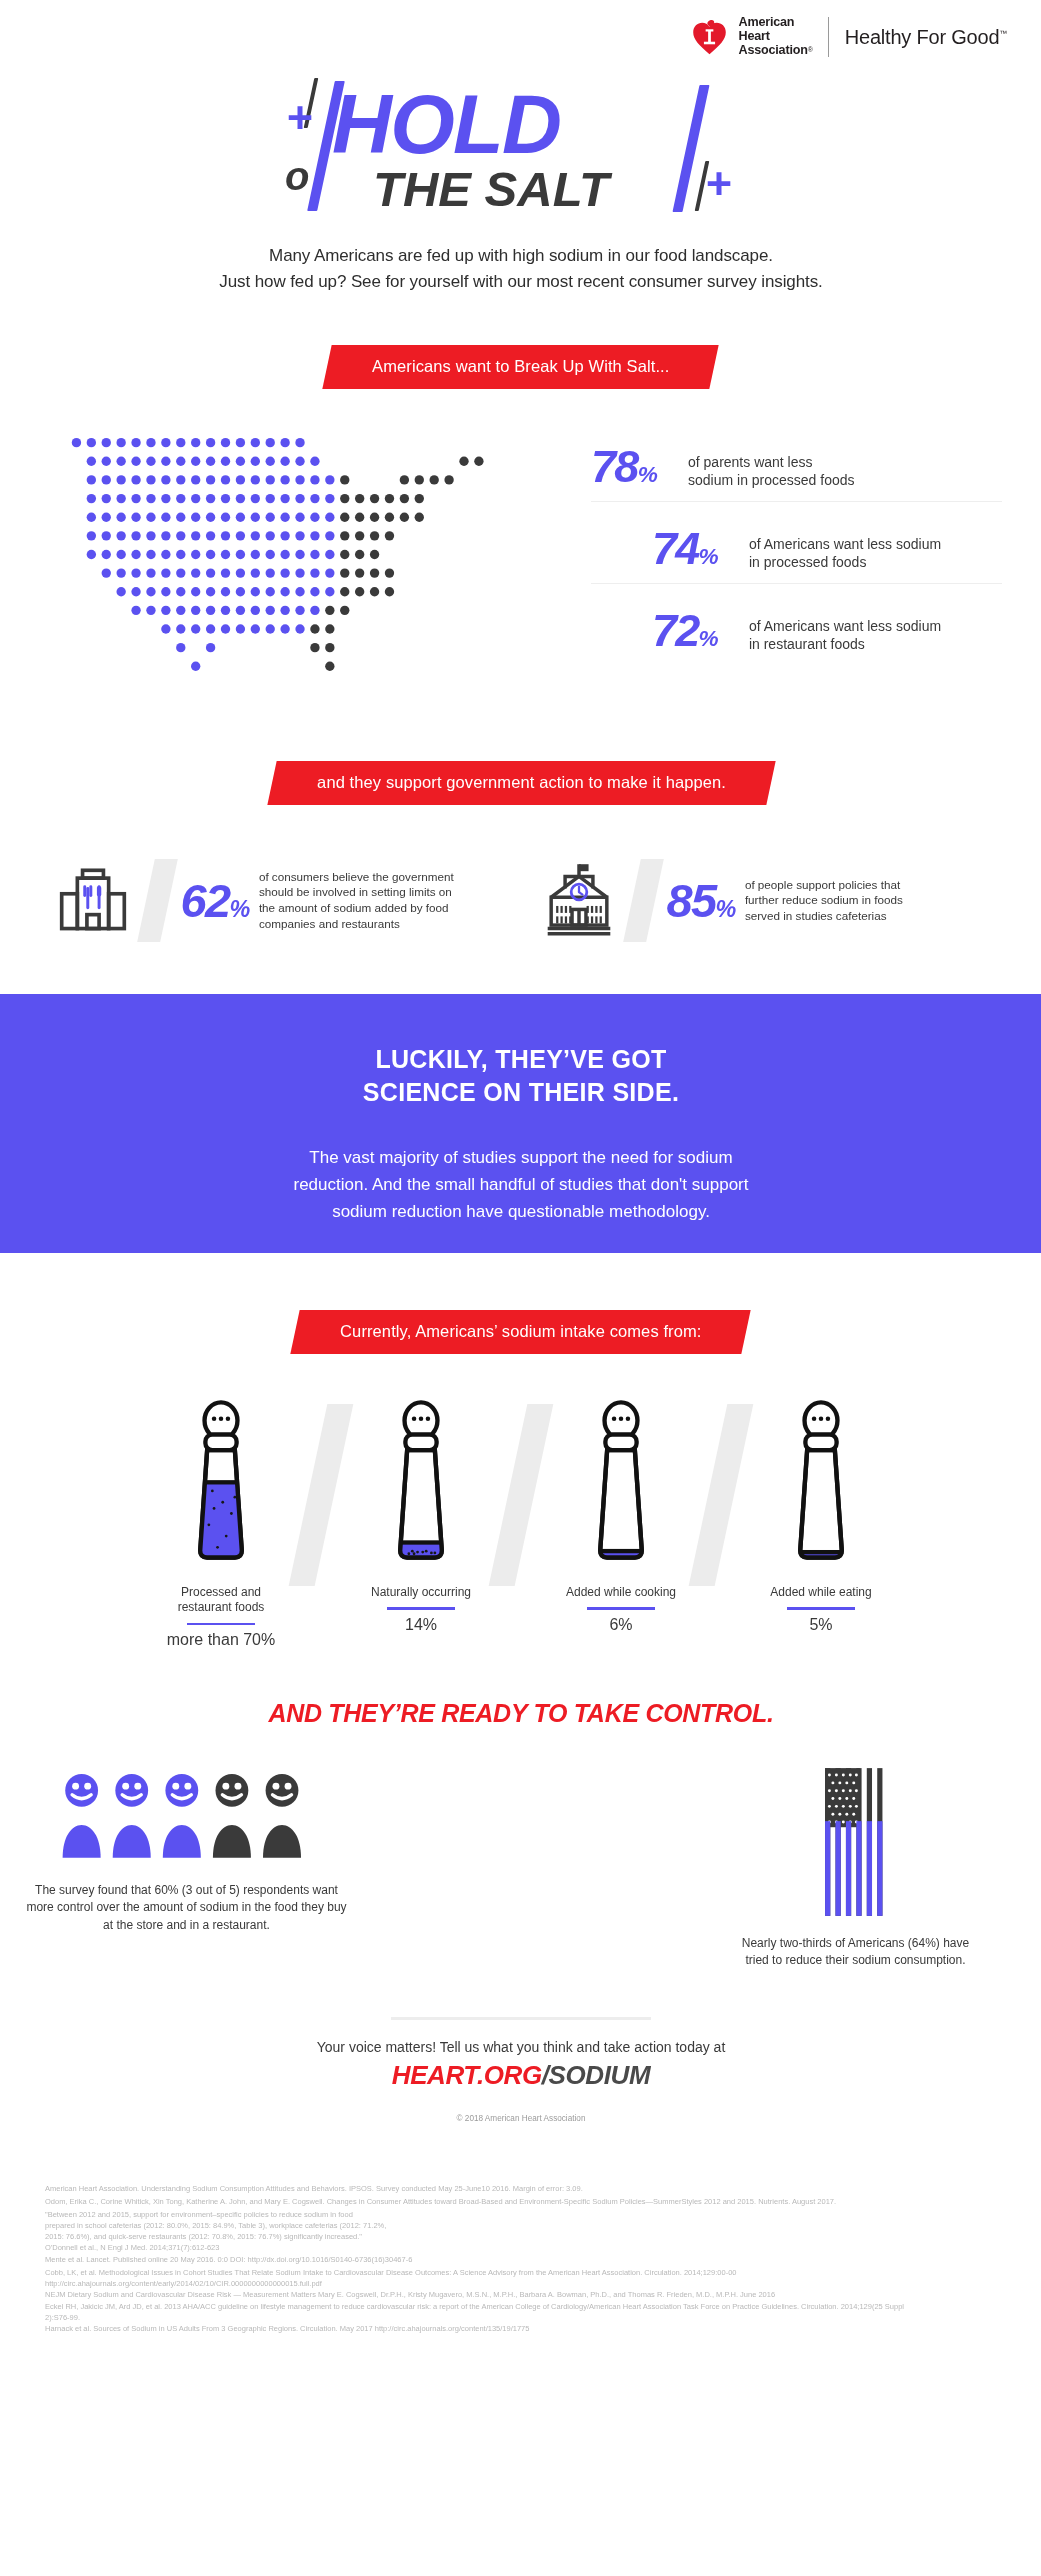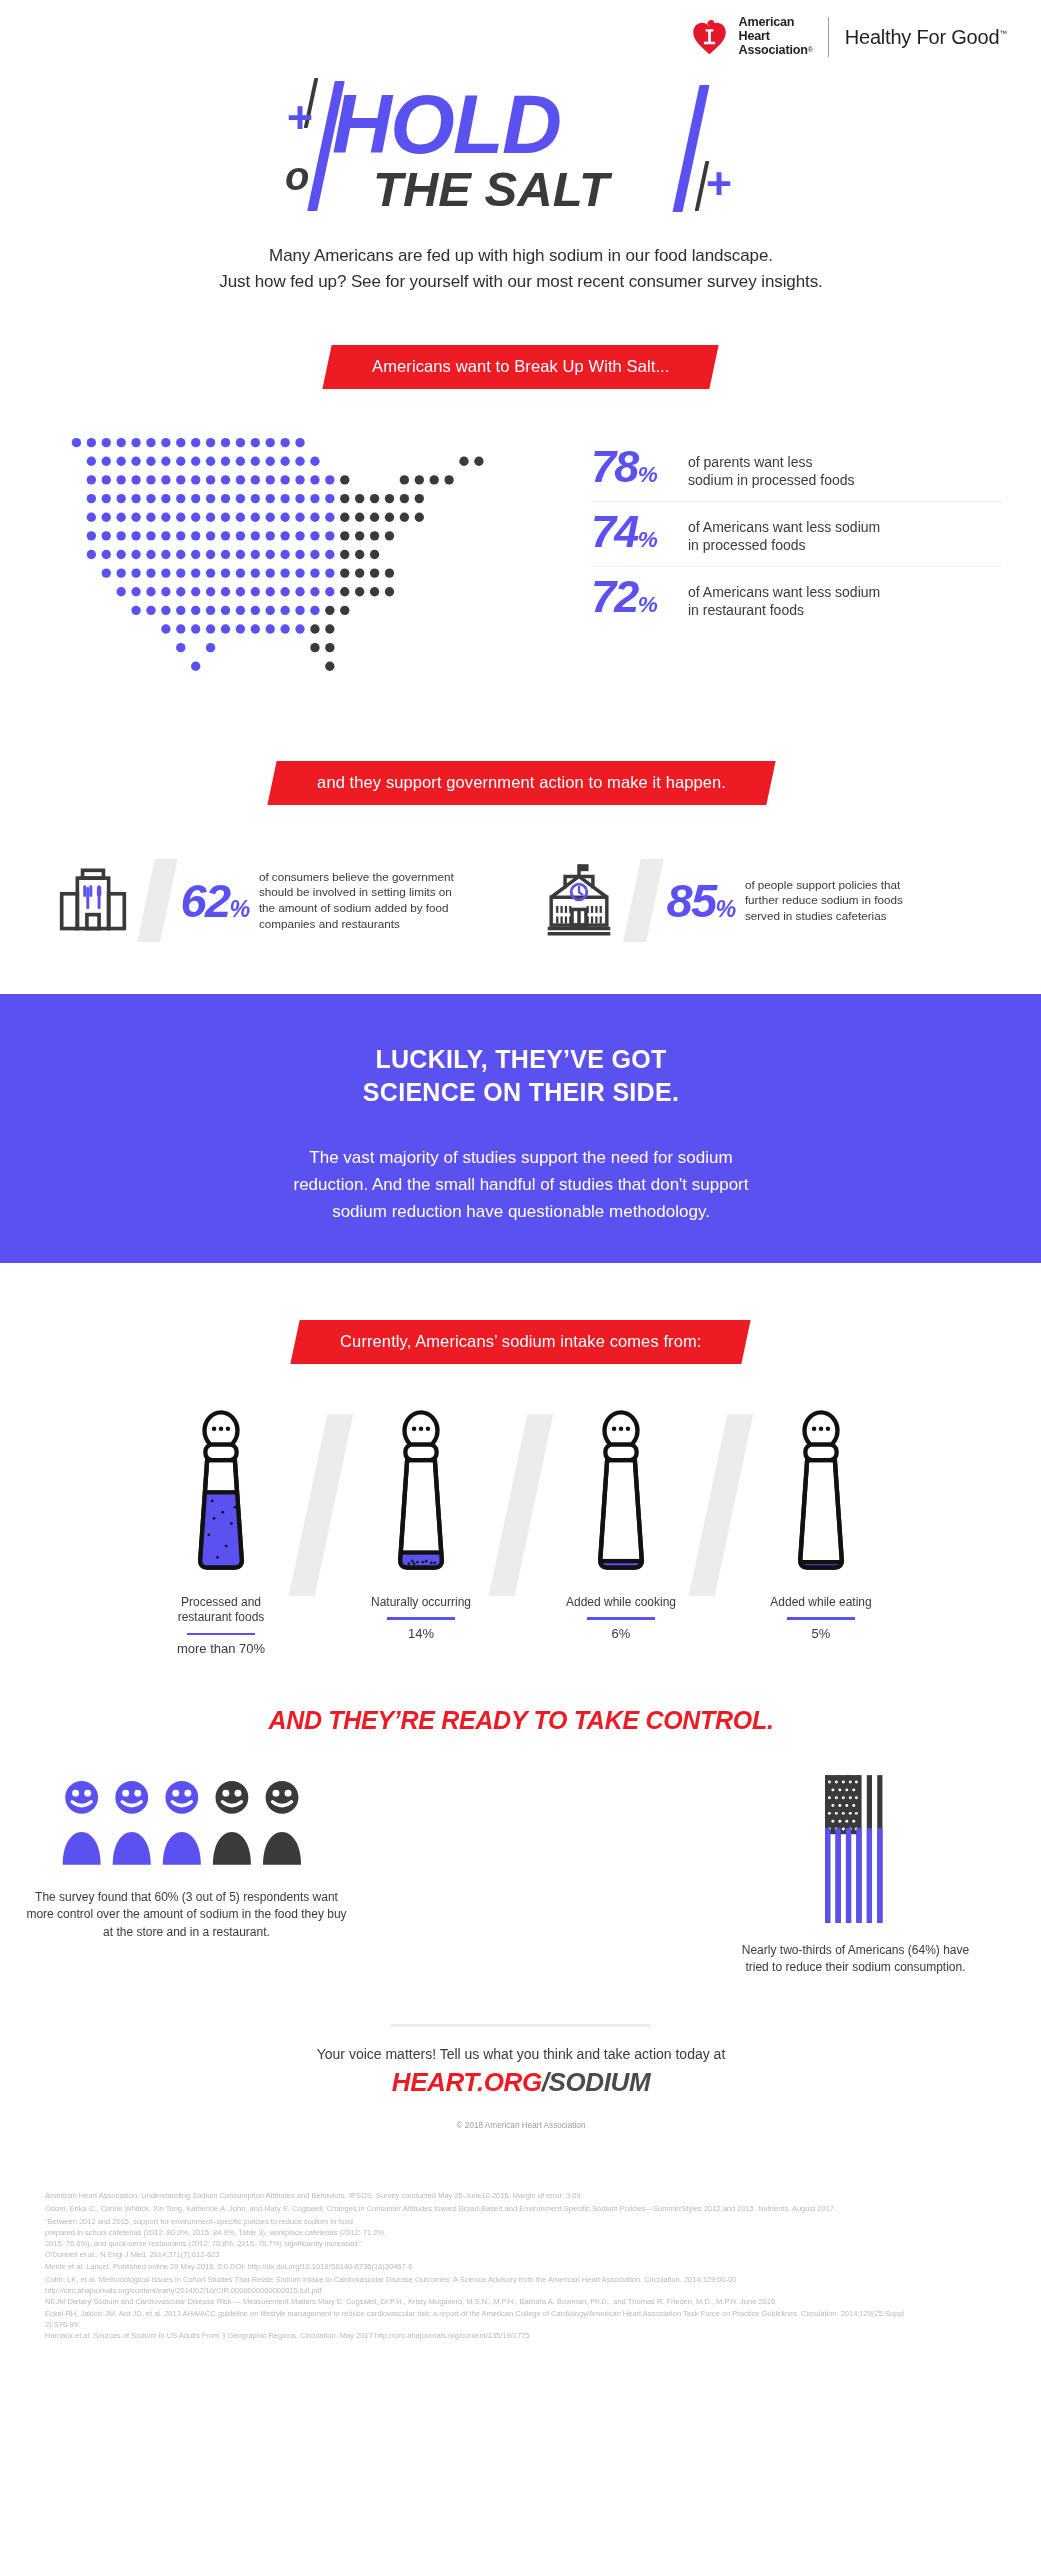--- a/index.html
+++ b/index.html
@@ -58,49 +58,49 @@
     transform: skewX(-12deg);
     display: inline-block;
   }
   .banner span { display: inline-block; transform: skewX(12deg); }
 
   
   .mapstats { display: flex; align-items: flex-start; padding: 0 40px 0 69px; margin-top: 45px; }
   .map { width: 508px; flex: 0 0 508px; }
   .statcol { flex: 1; padding-top: 5.2px; padding-left: 14px; }
   .statrow { display: flex; align-items: flex-start; padding: 7px 0 12px 0; }
-  .statrow + .statrow { border-top: 1.7px solid #eeeeee; padding-top: 9px; }
+  .statrow + .statrow { border-top: 1.7px solid #eeeeee; padding-top: 26px; justify-content: center; }
   .bignum {
     font-size: 45px; font-weight: bold; font-style: italic; color: #5b51f0;
     line-height: 0.92; letter-spacing: -1.7px; min-width: 97px;
   }
   .bignum .pct { font-size: 22.6px; letter-spacing: -0.9px; }
   .stattext { font-size: 14px; line-height: 18px; color: #3a3a3a; padding-top: 7px; }
 
   
   .govrow { display: flex; justify-content: center; gap: 35px; margin-top: 54px; padding: 0 40px; }
   .govcard { display: flex; align-items: center; width: 451px; }
   .ic { flex: 0 0 auto; width: 83px; }
   .slash { width: 22.6px; height: 83px; background: #ececec; transform: skewX(-12deg); margin: 0 12px 0 10.4px; flex: 0 0 auto; }
   .govnum { font-size: 47px; font-weight: bold; font-style: italic; color: #5b51f0; letter-spacing: -1.7px; line-height: 1; flex: 0 0 auto; }
   .govnum .pct { font-size: 23.4px; }
   .govtext { font-size: 11.7px; line-height: 15.6px; color: #3a3a3a; padding-left: 10.4px; }
 
   
-  .purple { background: #5b51f0; color: #fff; margin-top: 52px; padding: 49px 0 38px 0; text-align: center; }
+  .purple { background: #5b51f0; color: #fff; margin-top: 52px; padding: 49px 0 28px 0; text-align: center; }
   .purple h2 { font-size: 25px; font-weight: bold; line-height: 33px; letter-spacing: 0.3px; }
   .purple p { font-size: 17px; line-height: 27px; margin: 35px auto 0 auto; width: 555px; font-weight: 300; }
 
   
   .shakerhead { margin-top: 57px; }
   .shakers { display: flex; justify-content: center; align-items: flex-start; margin-top: 42px; padding: 0 61px; }
   .shakercell { width: 174px; text-align: center; }
   .shakerlabel { font-size: 12px; line-height: 15.6px; color: #3a3a3a; margin-top: 12px; }
   .uline { width: 68px; height: 2.6px; background: #5b51f0; margin: 7px auto 6px auto; }
-  .shakerval { font-size: 13px; color: #3a3a3a; }
+  .shakerval { font-size: 16px; color: #3a3a3a; }
   .sep { width: 26px; height: 182px; background: #ececec; transform: skewX(-12deg); margin-top: 8.7px; flex: 0 0 auto; }
 
   
   .takectl { text-align: center; font-size: 25px; font-weight: bold; font-style: italic; color: #ed1c24; letter-spacing: -0.3px; margin-top: 50px; }
   .ctlrow { display: flex; justify-content: space-between; gap: 64px; margin-top: 40px; }
   .ctlcell { text-align: center; width: 373px; }
   .ctlcaption { font-size: 12px; line-height: 17.4px; color: #3a3a3a; margin-top: 15.6px; }
 
   
   .cta { text-align: center; margin-top: 47px; }

